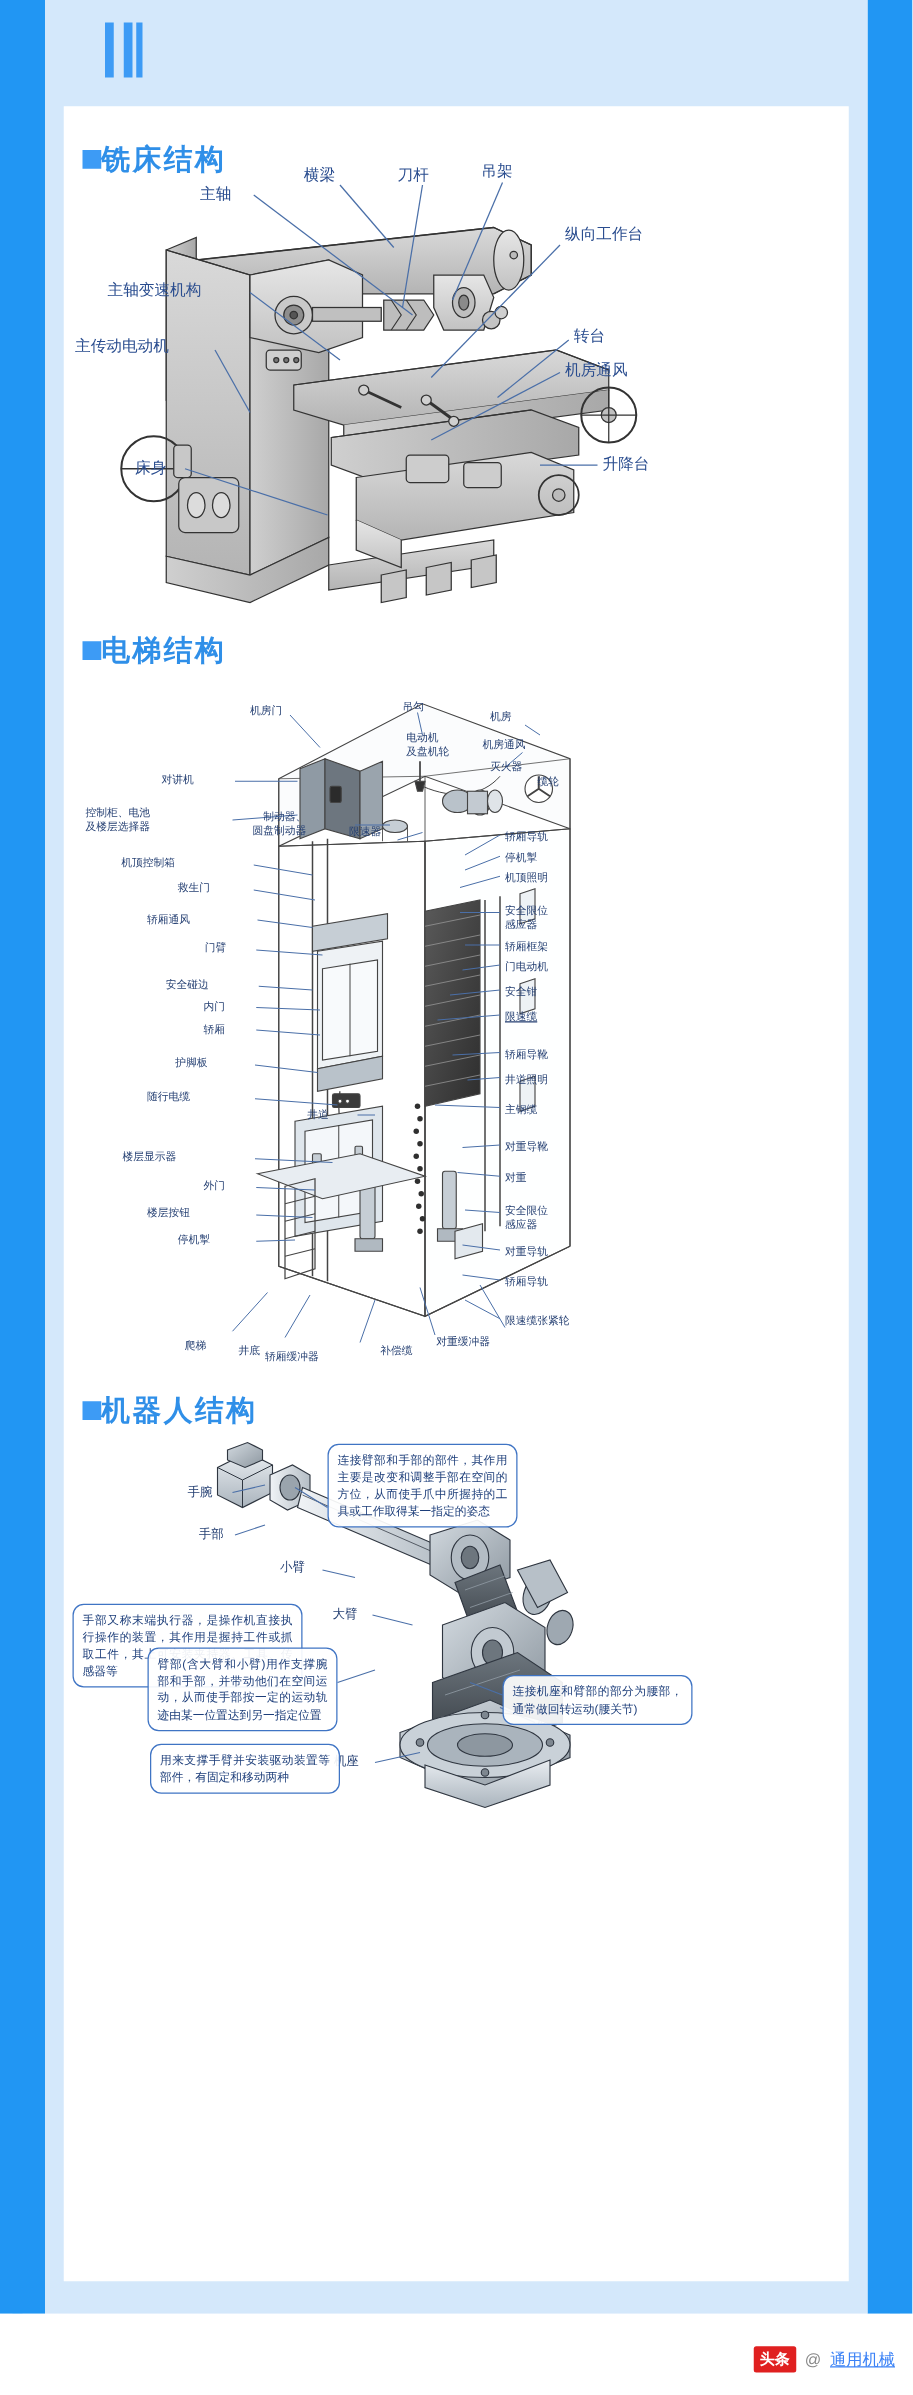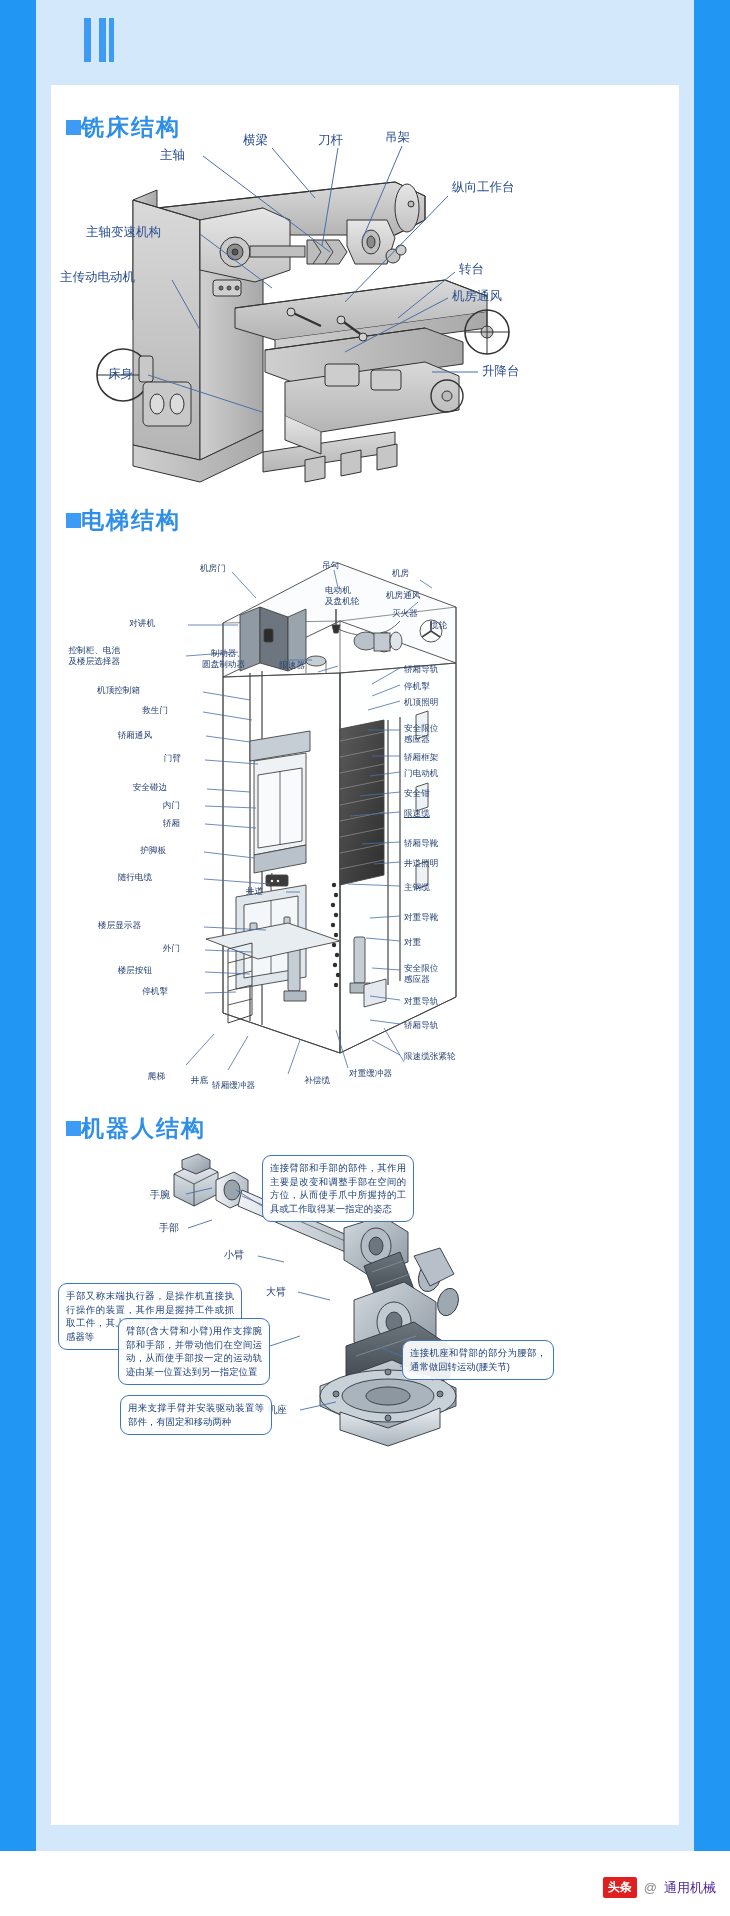--- a/index.html
+++ b/index.html
@@ -102,21 +102,21 @@
   .footer-inner {
     position: absolute; right: 14px; top: 26px;
     display: flex; align-items: center; gap: 7px;
   }
   .tt-logo {
     display: inline-block; background: #e02020; color: #fff;
     font-size: 12px; font-weight: bold; padding: 2px 5px; border-radius: 2px;
     letter-spacing: 0px;
   }
   .tt-sep { color: #888; font-size: 13px; }
-  .tt-name { color: #4c1d95; font-size: 13px; }
+  .tt-name { color: #3b82f6; font-size: 13px; text-decoration: underline; }
   .bottom-frame {
     position: absolute; left: 10px; top: 1851px; width: 710px; height: 40px;
     border-left: 8px solid #2196f3; border-bottom: 8px solid #2196f3;
     border-right: 8px solid #2196f3;
   }
 </style>
 </head>
 <body>
 
 <div id="page">

